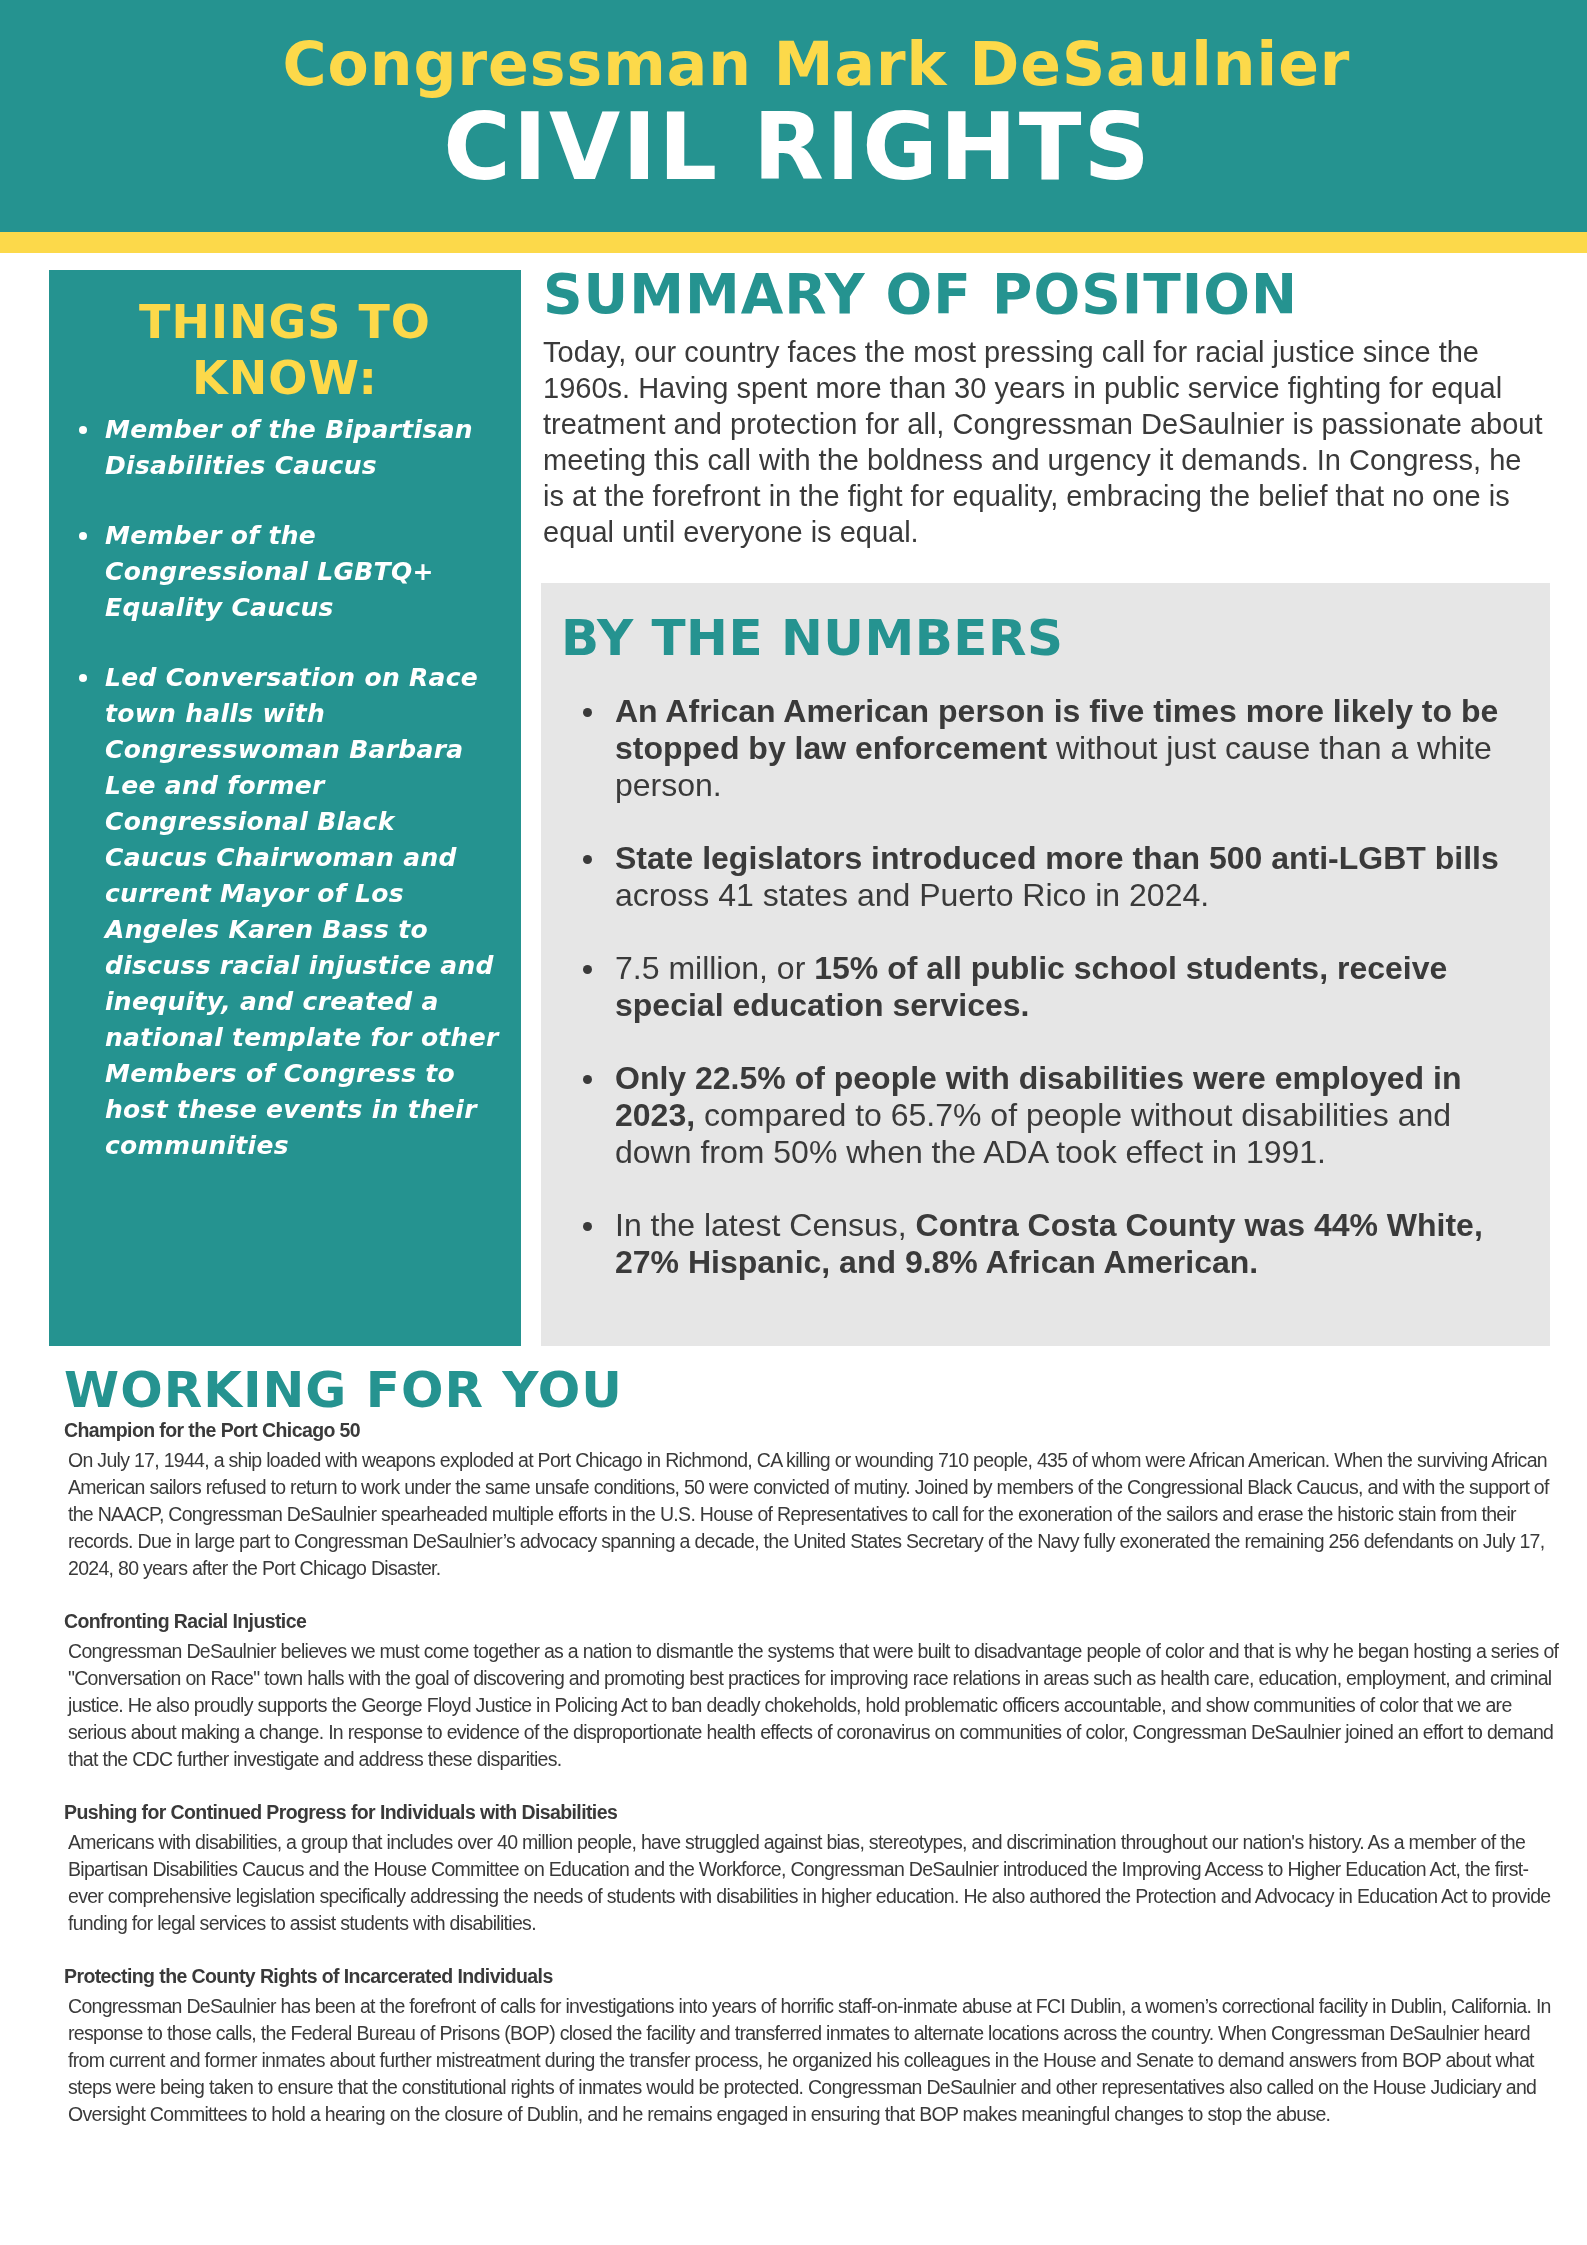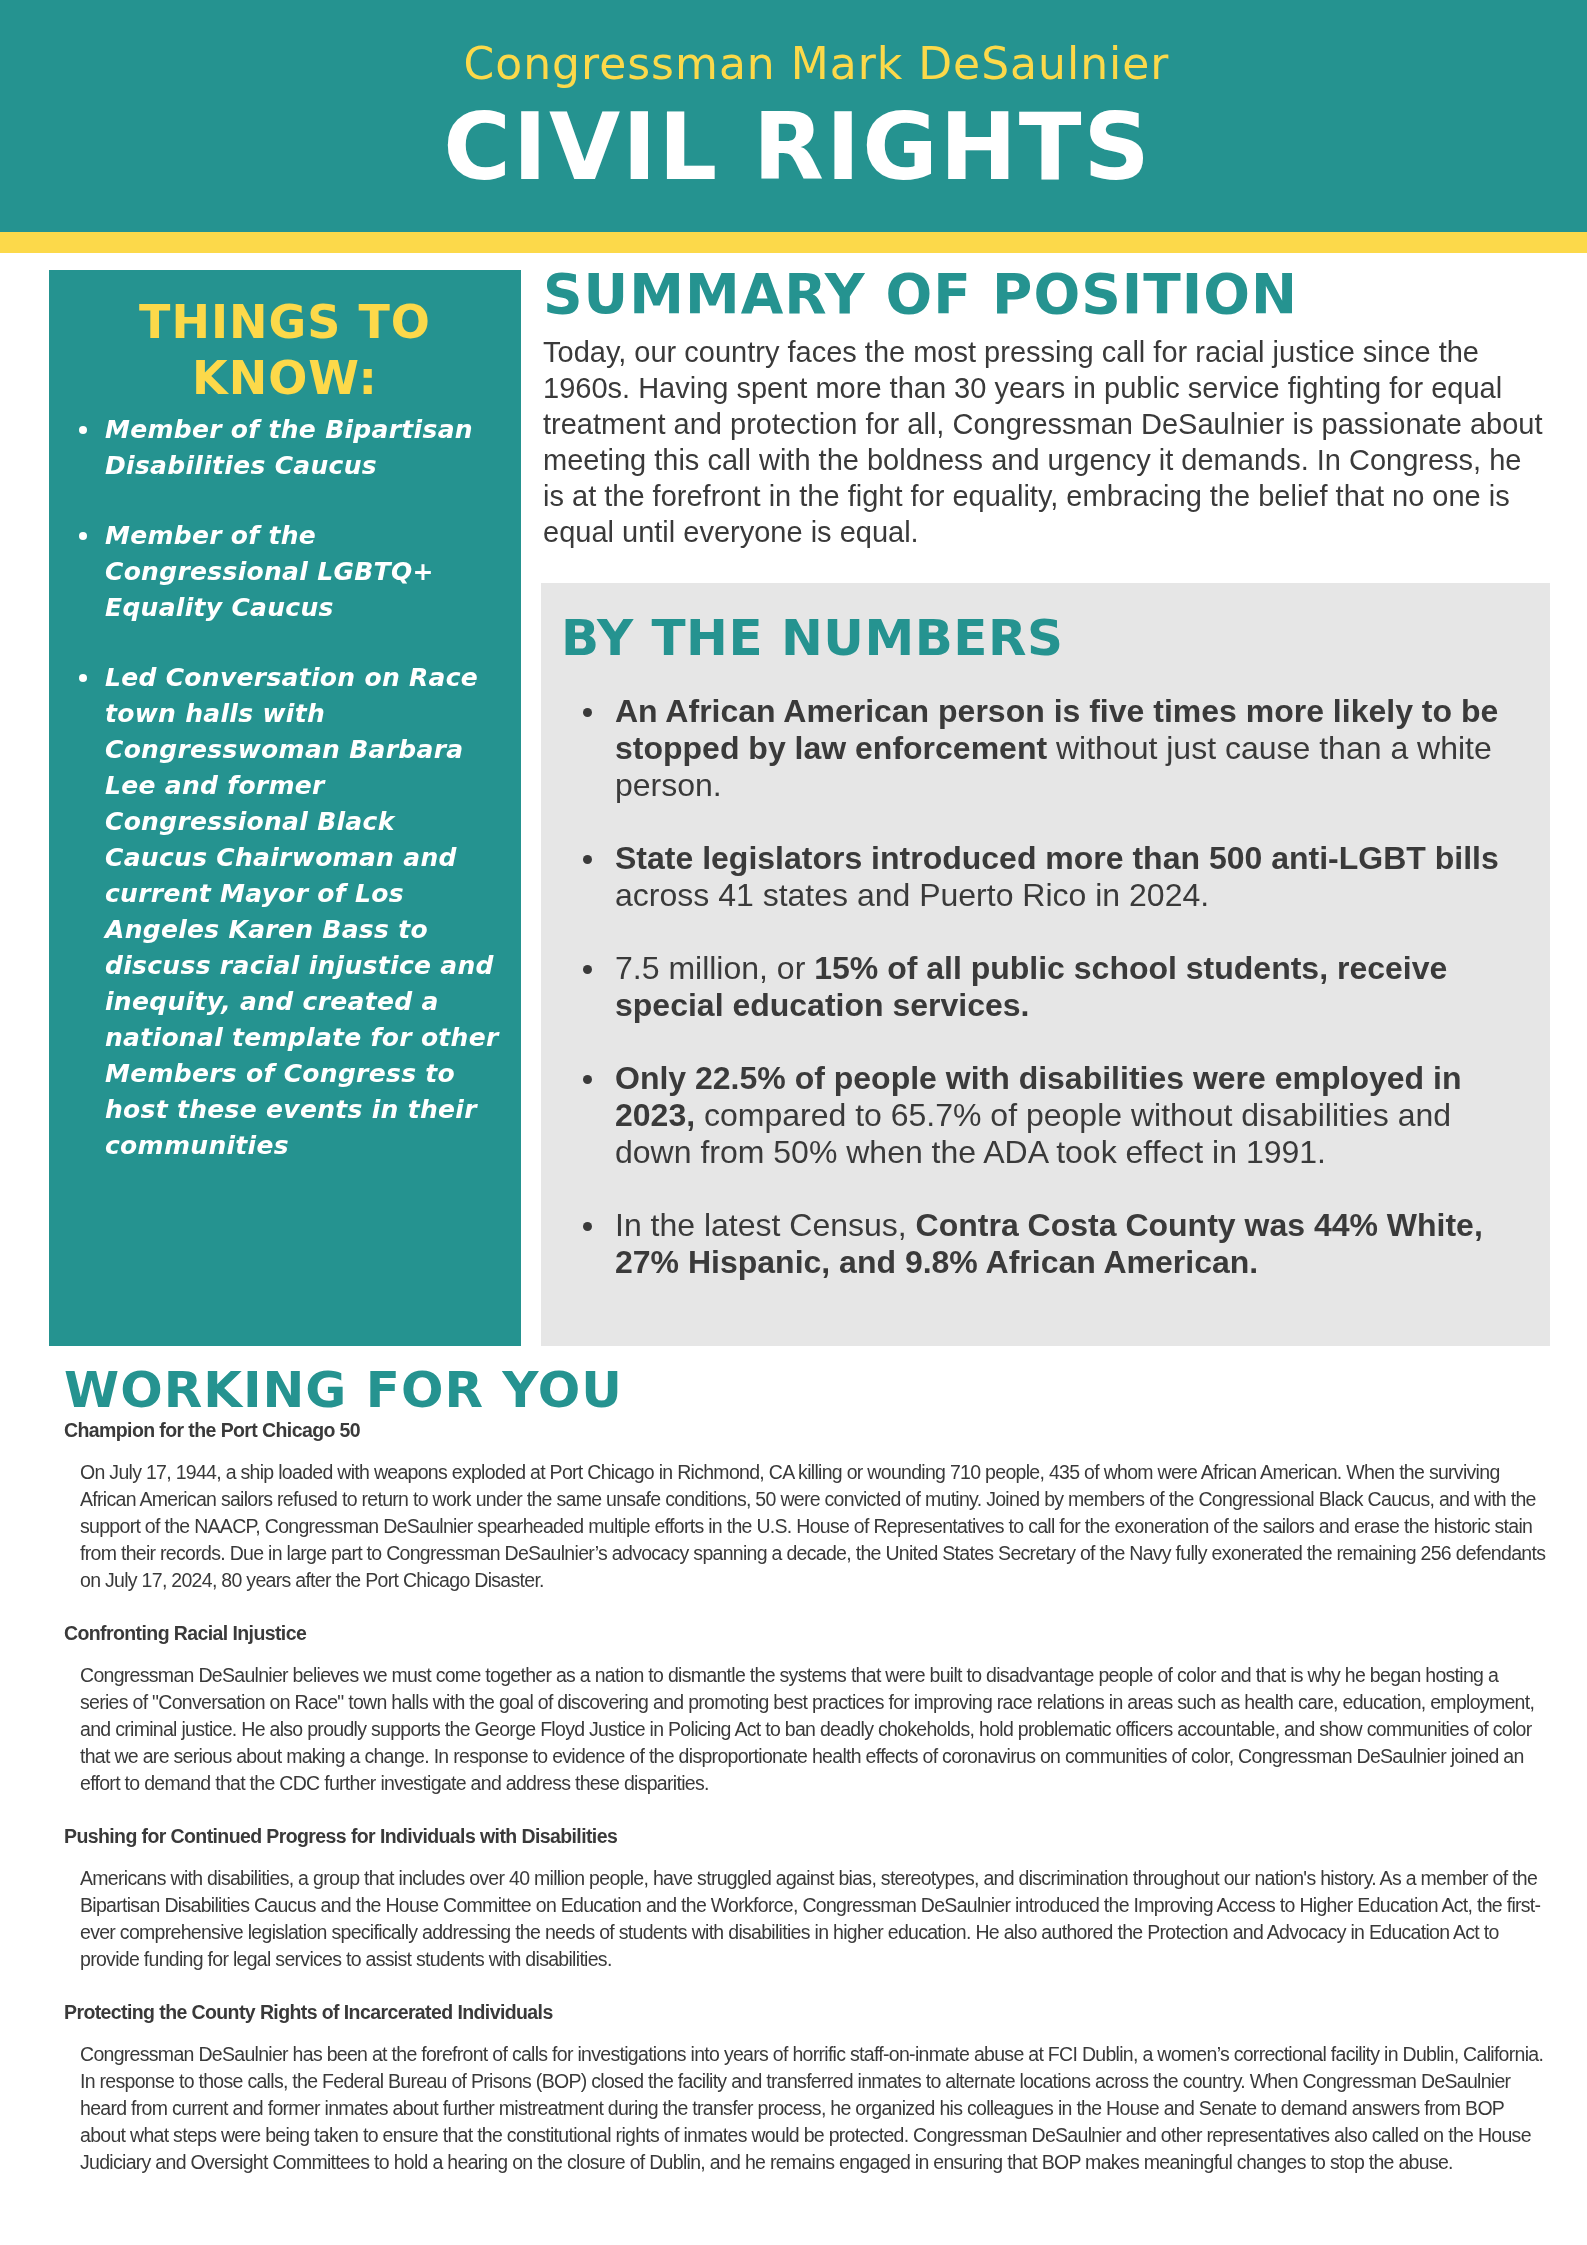--- a/index.html
+++ b/index.html
@@ -6,21 +6,21 @@
   body {
     width: 1587px; height: 2245px; overflow: hidden; background: #ffffff;
     font-family: "Liberation Sans", sans-serif; color: #3a3a3a; position: relative;
   }
   .header {
     position: absolute; left: 0; top: 0; width: 1587px; height: 232px;
     background: #259390; text-align: center;
   }
   .header .name {
     position: absolute; left: 0; right: 0; top: 24px;
-    font-family: "DejaVu Sans", sans-serif; font-weight: normal; font-size: 44px;
+    font-family: "DejaVu Sans", sans-serif; font-weight: bold; font-size: 60px;
     color: #fcd94a; letter-spacing: 1px; line-height: 80px; padding-left: 46px;
   }
   .header .title {
     position: absolute; left: 8px; right: 0; top: 98px;
     font-family: "DejaVu Sans", sans-serif; font-weight: bold; font-size: 92px;
     color: #ffffff; letter-spacing: 2px; line-height: 100px;
   }
   .stripe {
     position: absolute; left: 0; top: 232px; width: 1587px; height: 21px; background: #fcd94a;
   }
@@ -82,21 +82,21 @@
   .working h2 {
     margin: 0; color: #259390; font-family: "DejaVu Sans", sans-serif; font-weight: bold;
     font-size: 50px; line-height: 56px; letter-spacing: 1px;
   }
   .section { margin-bottom: 27px; }
   .section h3 {
     margin: 0; font-size: 19.5px; font-weight: bold; line-height: 25px; color: #3a3a3a;
     letter-spacing: -0.6px;
   }
   .section p {
-    margin: 16px; font-size: 19.5px; line-height: 27px; color: #3a3a3a; letter-spacing: -0.7px;
+    margin: 4px; font-size: 19.5px; line-height: 27px; color: #3a3a3a; letter-spacing: -0.7px;
   }
 </style>
 </head>
 <body>
 
 <div class="header">
   <div class="name">Congressman Mark DeSaulnier</div>
   <div class="title">CIVIL RIGHTS</div>
 </div>
 <div class="stripe"></div>

